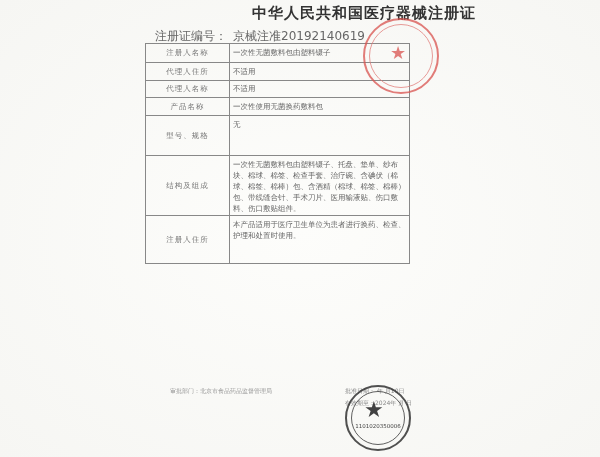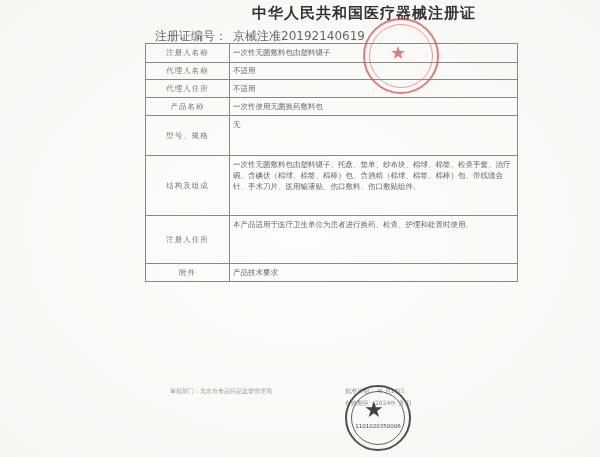--- a/index.html
+++ b/index.html
@@ -17,21 +17,21 @@
   .title {
     position: absolute; top: 4px; left: 0; width: 476px; text-align: right;
     font-family: "DejaVu Serif", serif; font-size: 15px; font-weight: bold;
     color: #333; letter-spacing: 1px;
   }
   .regno {
     position: absolute; top: 28px; left: 155px; font-size: 12px; color: #666;
   }
   .regno .label { margin-right: 6px; }
   table.cert {
-    position: absolute; left: 145px; top: 43px; width: 373px;
+    position: absolute; left: 145px; top: 43px; width: 265px;
     border-collapse: collapse; table-layout: fixed;
   }
   table.cert td {
     border: 1px solid #888; font-size: 7.5px; color: #666; padding: 0 3px;
     vertical-align: middle;
   }
   table.cert td.lbl { width: 77px; text-align: center; color: #777; letter-spacing: 1px; }
   table.cert td.val { text-align: left; }
   table.cert td.val.top { vertical-align: top; padding-top: 3px; line-height: 11px; }
   .footer-left {
@@ -77,47 +77,43 @@
   <div class="regno">
     <span class="label">注册证编号：</span><span>京械注准20192140619</span>
   </div>
 
   <table class="cert">
     <tbody>
         <tr style="height:19px">
       <td class="lbl">注册人名称</td>
       <td class="val">一次性无菌敷料包由塑料镊子</td>
     </tr>
+    <tr style="height:18px">
+      <td class="lbl">代理人住所</td>
+      <td class="val">不适用</td>
+    </tr>
     <tr style="height:17px">
       <td class="lbl">代理人名称</td>
-      <td class="val">不适用</td>
-    </tr>
-    <tr style="height:18px">
-      <td class="lbl">代理人住所</td>
       <td class="val">不适用</td>
     </tr>
     <tr style="height:18px">
       <td class="lbl">产品名称</td>
       <td class="val">一次性使用无菌换药敷料包</td>
     </tr>
     <tr style="height:40px">
       <td class="lbl">型号、规格</td>
       <td class="val top">无</td>
     </tr>
     <tr style="height:60px">
       <td class="lbl">结构及组成</td>
       <td class="val top">一次性无菌敷料包由塑料镊子、托盘、垫单、纱布块、棉球、棉签、检查手套、治疗碗、含碘伏（棉球、棉签、棉棒）包、含酒精（棉球、棉签、棉棒）包、带线缝合针、手术刀片、医用输液贴、伤口敷料、伤口敷贴组件。</td>
     </tr>
     <tr style="height:48px">
       <td class="lbl">注册人住所</td>
       <td class="val top">本产品适用于医疗卫生单位为患者进行换药、检查、护理和处置时使用。</td>
-    </tr>
-    <tr style="height:18px">
-      <td class="lbl">附件</td>
-      <td class="val">产品技术要求</td>
     </tr>
   </tbody>
     </table>
 
   <div class="footer-left">审批部门：北京市食品药品监督管理局</div>
 
   <div class="footer-right">
     <div>批准日期：    年  月10日</div>
     <div>有效期至：2024年  月  日</div>
   </div>

